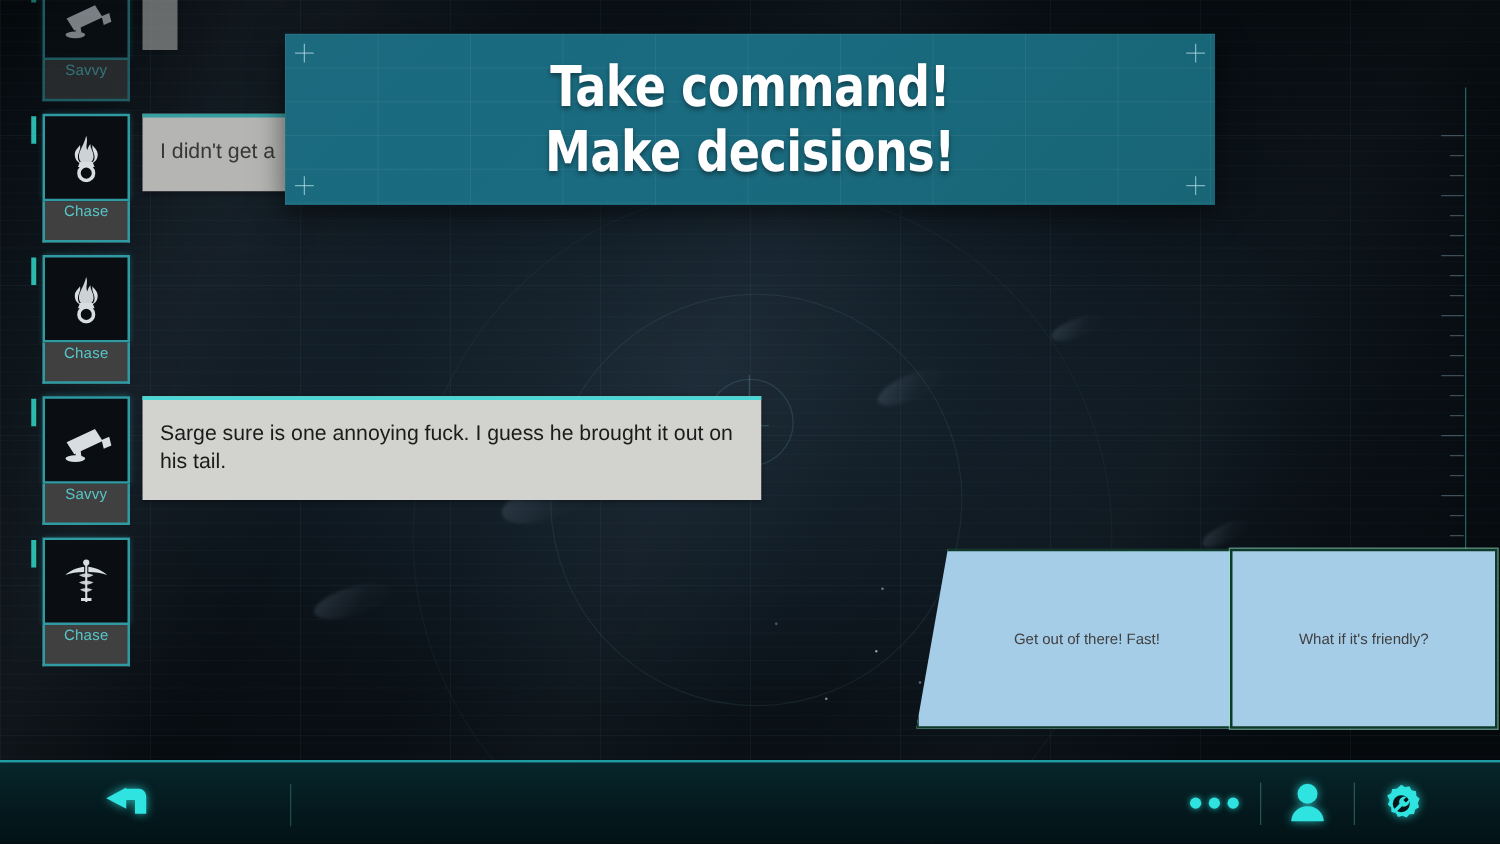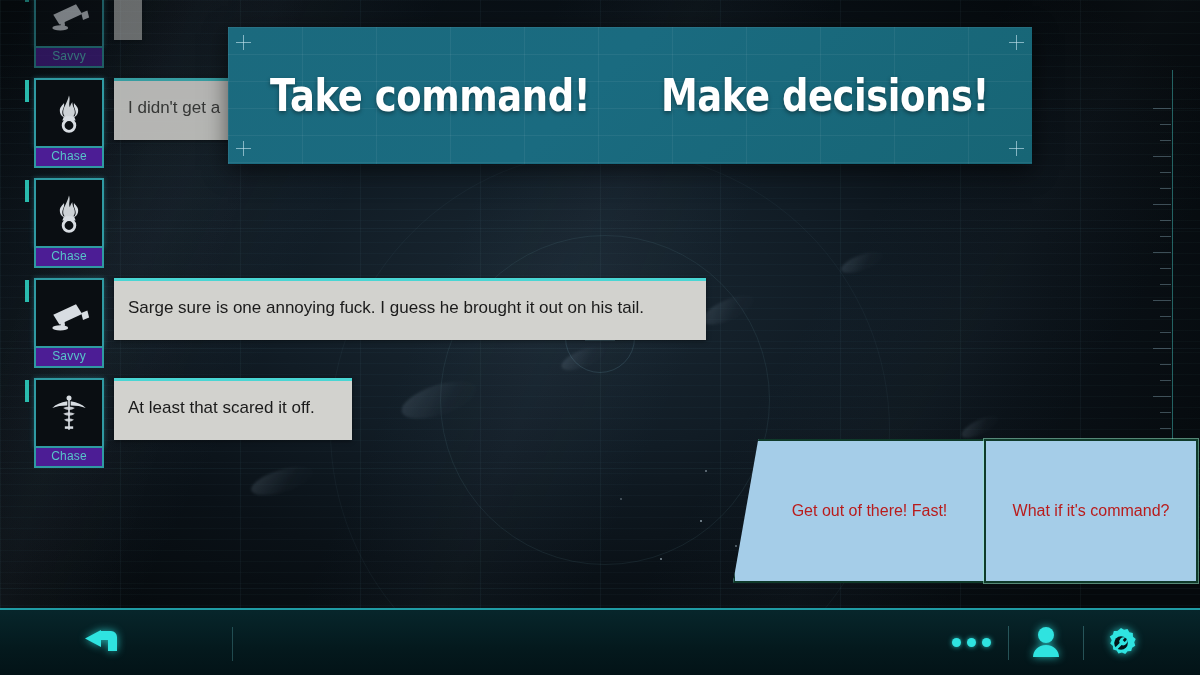--- a/index.html
+++ b/index.html
@@ -136,24 +136,24 @@
     border: 2px solid #2f9aa2;
     background: #0a0e12;
     display: flex;
     align-items: center;
     justify-content: center;
     box-shadow: 0 0 5px rgba(47,154,162,0.45);
   }
   .avatar-frame svg { display: block; }
   .avatar-name {
     width: 70px;
-    height: 20px;
+    height: 33px;
     border: 2px solid #2f9aa2;
     border-top: none;
-    background: #4c1d95;
+    background: #404040;
     color: #57c6c9;
     font-size: 12px;
     line-height: 16px;
     text-align: center;
     letter-spacing: 0.2px;
     overflow: hidden;
   }
 
   .bubble {
     position: relative;
@@ -180,30 +180,30 @@
     border-top-color: #7fe6e0;
   }
 
   .row-faded { opacity: 0.55; }
 
   
   .promo-banner {
     position: absolute;
     left: 228px;
     top: 27px;
-    width: 804px;
+    width: 744px;
     height: 137px;
     background:
       linear-gradient(to right, rgba(255,255,255,0.055) 1px, transparent 1px),
       linear-gradient(to bottom, rgba(255,255,255,0.055) 1px, transparent 1px),
       linear-gradient(135deg, #1b6a7e 0%, #1a6b80 45%, #176575 100%);
     background-size: 74px 100%, 100% 27px, 100% 100%;
     box-shadow: 0 6px 22px rgba(0,0,0,0.55);
     display: flex;
-    flex-direction: row;
+    flex-direction: column;
     align-items: center;
     justify-content: center;
     overflow: hidden;
   }
   .promo-corner {
     position: absolute;
     width: 15px;
     height: 15px;
   }
   .promo-corner::before, .promo-corner::after {
@@ -237,22 +237,22 @@
     top: 439px;
     width: 467px;
     height: 144px;
     display: flex;
   }
   .choice-btn {
     position: relative;
     background: #a5cde8;
     border: 2px solid #0f3a2a;
     box-shadow: 0 0 0 1px rgba(150,235,200,0.55);
-    color: #b91c1c;
-    font-size: 16px;
+    color: #404040;
+    font-size: 12px;
     display: flex;
     align-items: center;
     justify-content: center;
     text-align: right;
     padding: 0 14px;
   }
   .choice-first {
     width: 253px;
     clip-path: polygon(10% 0, 100% 0, 100% 100%, 0% 100%);
     padding-left: 34px;
@@ -445,56 +445,55 @@
             <g fill="#d8dde2">
               <path d="M6 26l26-12 7 11-26 12z"></path>
               <path d="M38 24l7-3 2 8-7 3z"></path>
               <rect x="14" y="31" width="5" height="8" transform="rotate(-8 16 35)"></rect>
               <ellipse cx="14" cy="41" rx="9" ry="3"></ellipse>
             </g>
           </svg>
         </div>
         <div class="avatar-name">Savvy</div>
       </div>
-      <div class="bubble" style="width:592px;">Sarge sure is one annoying fuck. I guess he brought it out on his tail.</div>
+      <div class="bubble" style="width:495px;">Sarge sure is one annoying fuck. I guess he brought it out on his tail.</div>
     </div>
 
     <div class="dialogue-row">
       <div class="tickmark"></div>
       <div class="avatar-block">
         <div class="avatar-frame">
           <svg width="40" height="40" viewBox="0 0 48 48">
             <g fill="#d8dde2">
               <path d="M23 4h2v40h-2z"></path>
               <circle cx="24" cy="6" r="3"></circle>
               <path d="M22 10c-8 1-14 4-18 8 5-2 11-3 18-3zM26 10c8 1 14 4 18 8-5-2-11-3-18-3z"></path>
               <path d="M17 18c4-2 10-2 14 0-4 3-10 3-14 0zM17 25c4-2 10-2 14 0-4 3-10 3-14 0zM18 32c4-2 8-2 12 0-4 3-8 3-12 0z" opacity=".9"></path>
               <path d="M19 40h10v3H19z"></path>
             </g>
           </svg>
         </div>
         <div class="avatar-name">Chase</div>
       </div>
-      <div class="bubble" style="width:238px;">At least that scared it off.</div>
     </div>
 
   </div>
 
   <div class="promo-banner">
     <div class="promo-corner pc-tl"></div>
     <div class="promo-corner pc-tr"></div>
     <div class="promo-corner pc-bl"></div>
     <div class="promo-corner pc-br"></div>
     <div class="promo-line">Take command!</div>
     <div class="promo-line">Make decisions!</div>
   </div>
 
   <div class="choices">
     <div class="choice-btn choice-first">Get out of there! Fast!</div>
-    <div class="choice-btn choice-second">What if it's command?</div>
+    <div class="choice-btn choice-second">What if it's friendly?</div>
   </div>
 
   <div class="toolbar">
     <div class="tb-sep-left"></div>
 
     <div class="tb-left">
       <div class="tb-btn">
         <svg class="glow" width="60" height="36" viewBox="0 0 60 36">
           <path d="M22 6h10a6 6 0 0 1 6 6v14h-9V15H22v7L6 13.5 22 5z" fill="#2fe3e0"></path>
         </svg>

